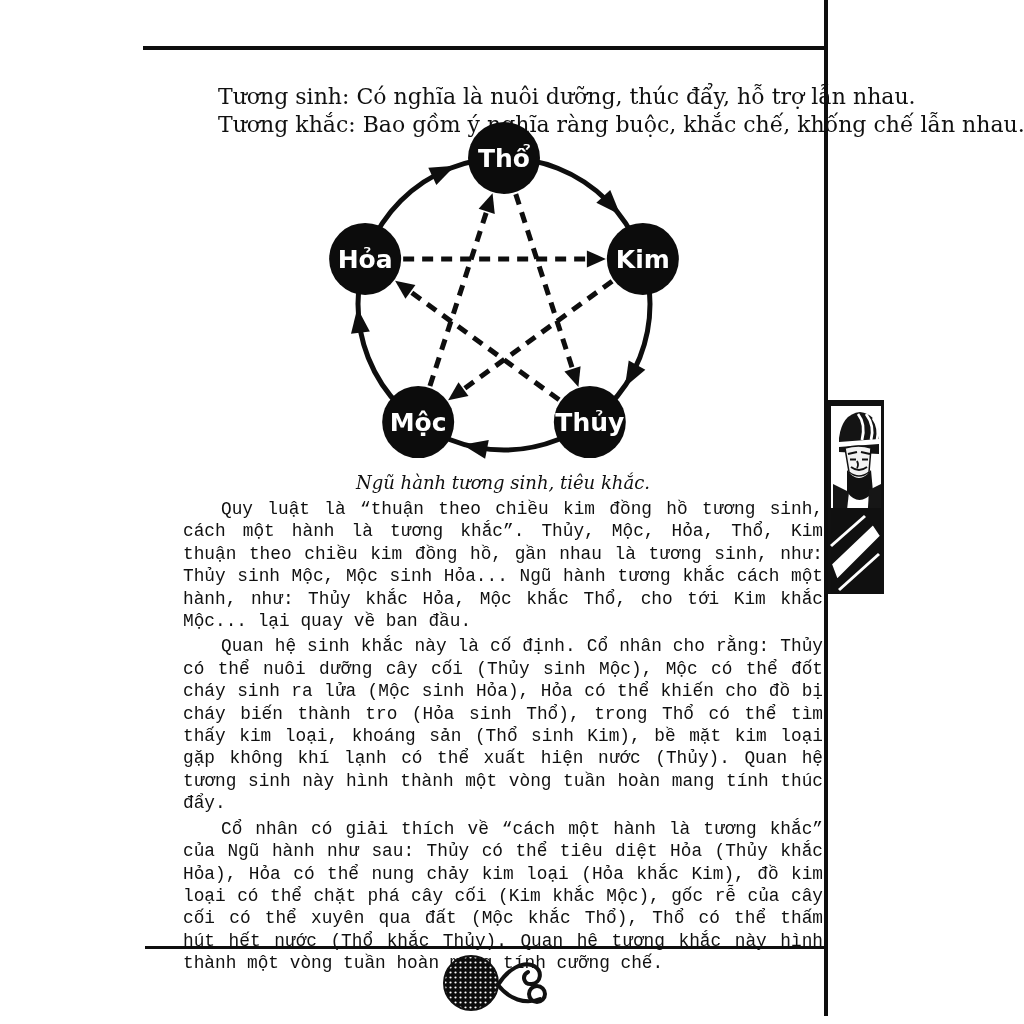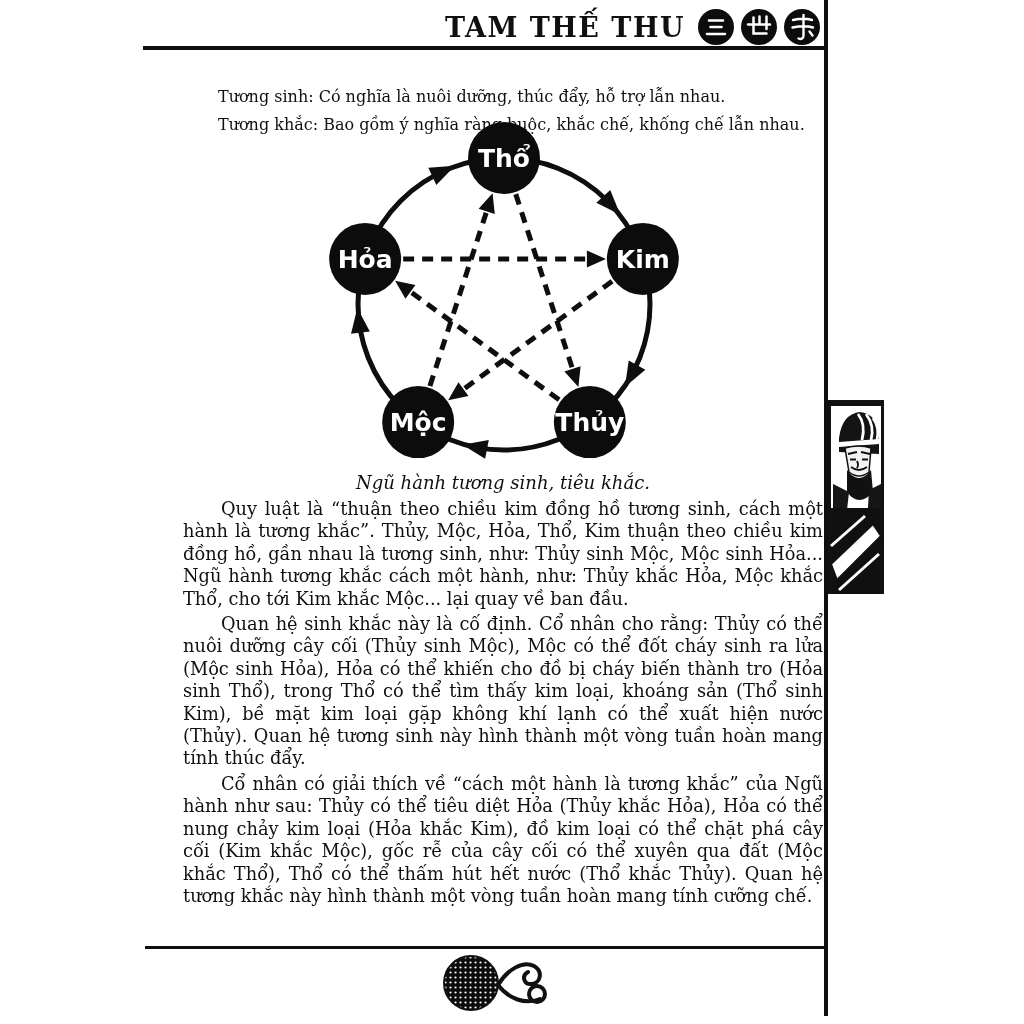--- a/index.html
+++ b/index.html
@@ -17,53 +17,38 @@
   
   .rule-top{left:143px;top:46px;width:684px;height:4px;background:#0e0e0e;}
   .rule-right{left:824px;top:0;width:4px;height:1016px;background:#0e0e0e;}
   .rule-bottom{left:145px;top:946px;width:681px;height:3px;background:#0e0e0e;}
 
   
   .section-heading{left:209px;top:56px;font-family:"DejaVu Sans",sans-serif;
                    font-weight:bold;font-size:19px;white-space:nowrap;}
   .condensed{display:inline-block;transform:scaleX(.93);transform-origin:0 50%;}
   .intro{left:218px;top:86px;width:620px;}
-  .intro p{margin:0 0 6px 0;font-size:16px;line-height:22px;white-space:nowrap;}
+  .intro p{margin:0 0 6px 0;font-size:22px;line-height:22px;white-space:nowrap;}
 
   .diagram-caption{left:183px;top:472px;width:640px;text-align:center;
                    font-style:italic;font-size:18px;}
 
-  .bodytext{left:183px;top:498px;width:640px;}
+  .bodytext{left:183px;top:498px;width:640px;font-family:Liberation Mono, monospace;}
   .bodytext p{margin:0 0 3px 0;text-indent:38px;text-align:justify;
               font-size:17.8px;line-height:22.4px;}
 </style>
 </head>
 <body>
 
 <div class="page">
 
   <div class="abs rule-top"></div>
   <div class="abs rule-right"></div>
   <div class="abs rule-bottom"></div>
 
-  <div class="abs header-row">
-    <span class="book-title">TAM THẾ THU</span>
-    <svg class="hanzi-circle" viewBox="0 0 38 38" aria-label="三">
-      <circle cx="19" cy="19" r="18" fill="#0c0c0c"></circle>
-      <path d="M12 12.5 H26 M13.5 19 H24.5 M10 26 H28" stroke="#fff" stroke-width="2.6" fill="none" stroke-linecap="round"></path>
-    </svg>
-    <svg class="hanzi-circle" viewBox="0 0 38 38" aria-label="世">
-      <circle cx="19" cy="19" r="18" fill="#0c0c0c"></circle>
-      <path d="M8 16.5 H30 M13.5 9.5 V25.5 H26.5 M19.5 8.5 V16.5 M26.5 8.5 V21" stroke="#fff" stroke-width="2.5" fill="none" stroke-linecap="round"></path>
-    </svg>
-    <svg class="hanzi-circle" viewBox="0 0 38 38" aria-label="书">
-      <circle cx="19" cy="19" r="18" fill="#0c0c0c"></circle>
-      <path d="M10 12 C17 10.5 24 10.5 29 12 M9.5 19.5 C17 18 25 18 30 19.5 M20.5 7 V27.5 C20.5 31 18 31.5 15.5 30.5 M26.5 23.5 L29.5 27.5" stroke="#fff" stroke-width="2.4" fill="none" stroke-linecap="round"></path>
-    </svg>
-  </div>
 
   <div class="abs intro">
     <p>Tương sinh: Có nghĩa là nuôi dưỡng, thúc đẩy, hỗ trợ lẫn nhau.</p>
     <p>Tương khắc: Bao gồm ý nghĩa ràng buộc, khắc chế, khống chế lẫn nhau.</p>
   </div>
 
   <svg id="fe-svg" class="abs" style="left:278px;top:118px;" width="452" height="352" viewBox="278 118 452 352">
       <circle cx="504" cy="304" r="146" fill="none" stroke="#0e0e0e" stroke-width="5"></circle>
       <polygon points="454.9860428043709,165.76240742827935 428.313474641918,167.71793999494867 436.3432216149913,184.937787948645" fill="#0e0e0e"></polygon>
       <polygon points="620.3256174772739,214.66719125354362 610.2235186410936,189.9043642924706 596.3277983103293,202.8623331336581" fill="#0e0e0e"></polygon>

